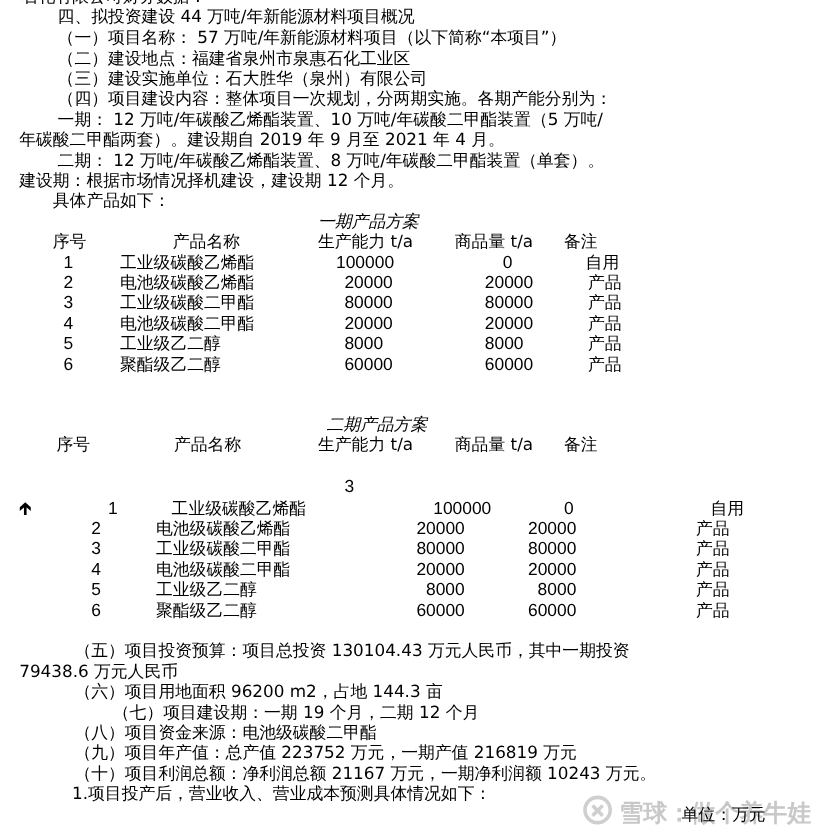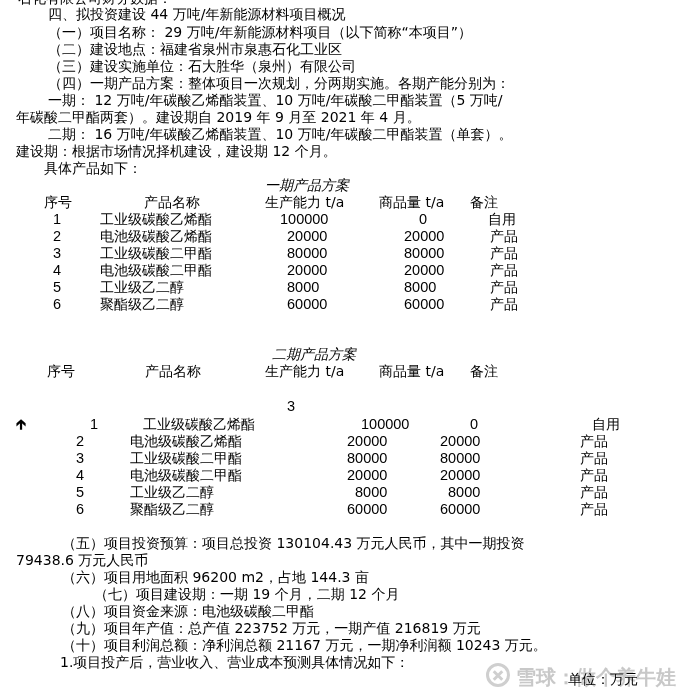--- a/index.html
+++ b/index.html
@@ -23,27 +23,27 @@
   .wm-logo::before { transform: rotate(45deg); }
   .wm-logo::after { transform: rotate(-45deg); }
   .arrow-icon { font-size: 14px; font-weight: bold; }
 </style>
 </head>
 <body>
 
 <div class="abs clip-top">石化有限公司财务数据：</div>
 
 <div class="abs" style="left:48px; top:6px;">四、拟投资建设 44 万吨/年新能源材料项目概况</div>
-<div class="abs" style="left:48px; top:24px;">（一）项目名称： 29 万吨/年新能源材料项目（以下简称“本项目”）</div>
+<div class="abs" style="left:48px; top:24px;">（一）项目名称： 57 万吨/年新能源材料项目（以下简称“本项目”）</div>
 <div class="abs" style="left:48px; top:41px;">（二）建设地点：福建省泉州市泉惠石化工业区</div>
 <div class="abs" style="left:48px; top:58px;">（三）建设实施单位：石大胜华（泉州）有限公司</div>
-<div class="abs" style="left:48px; top:75px;">（四）一期产品方案：整体项目一次规划，分两期实施。各期产能分别为：</div>
+<div class="abs" style="left:48px; top:75px;">（四）项目建设内容：整体项目一次规划，分两期实施。各期产能分别为：</div>
 <div class="abs" style="left:48px; top:92px;">一期： 12 万吨/年碳酸乙烯酯装置、10 万吨/年碳酸二甲酯装置（5 万吨/</div>
 <div class="abs" style="left:16px; top:109px;">年碳酸二甲酯两套）。建设期自 2019 年 9 月至 2021 年 4 月。</div>
-<div class="abs" style="left:48px; top:126px;">二期： 16 万吨/年碳酸乙烯酯装置、10 万吨/年碳酸二甲酯装置（单套）。</div>
+<div class="abs" style="left:48px; top:126px;">二期： 12 万吨/年碳酸乙烯酯装置、8 万吨/年碳酸二甲酯装置（单套）。</div>
 <div class="abs" style="left:16px; top:143px;">建设期：根据市场情况择机建设，建设期 12 个月。</div>
 <div class="abs" style="left:44px; top:160px;">具体产品如下：</div>
 
 <div>
   <div class="abs" style="left:265px; top:177px;font-style:italic;">一期产品方案</div>
   <div class="abs" style="left:44px; top:194px;">序号</div>
   <div class="abs" style="left:144px; top:194px;">产品名称</div>
   <div class="abs" style="left:265px; top:194px;">生产能力 t/a</div>
   <div class="abs" style="left:379px; top:194px;">商品量 t/a</div>
   <div class="abs" style="left:470px; top:194px;">备注</div>

